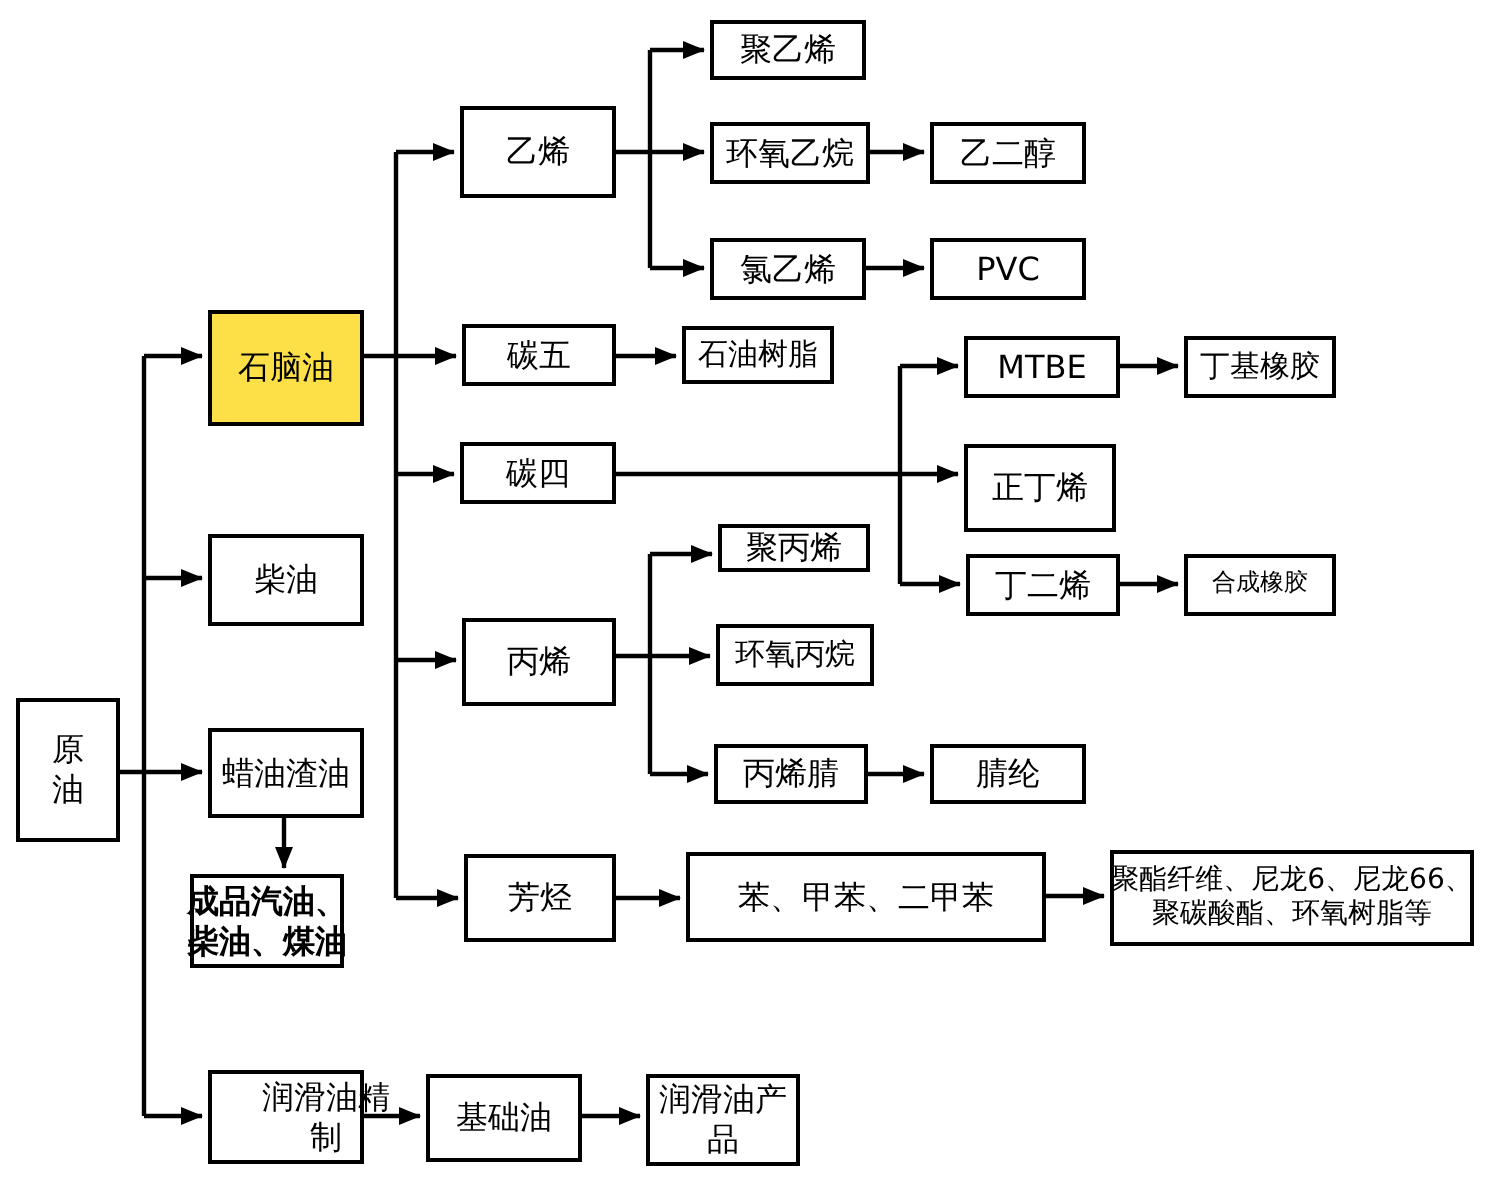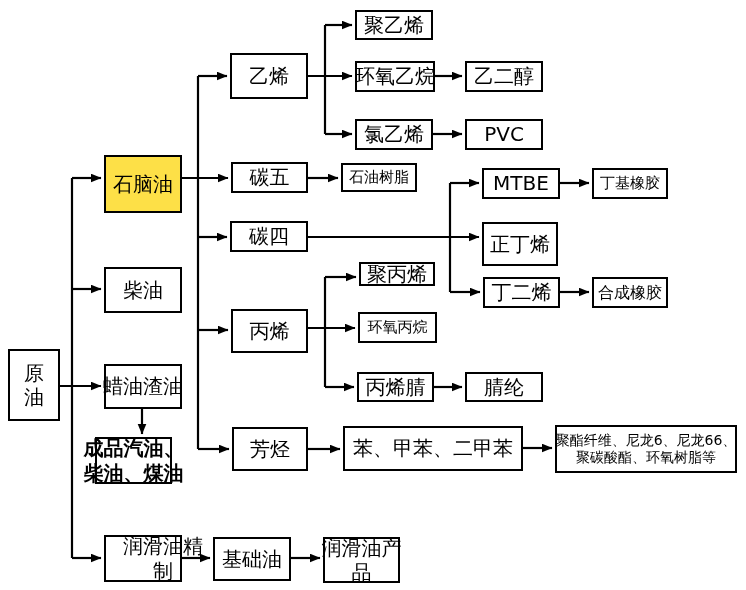--- a/index.html
+++ b/index.html
@@ -5,21 +5,21 @@
   html,body{margin:0;padding:0;background:#fff;}
   .stage{
     position:relative;width:746px;height:590px;background:#fff;
     font-family:"DejaVu Sans",sans-serif;overflow:hidden;color:#000;
   }
   svg.connectors{position:absolute;left:0;top:0;width:746px;height:590px;}
   .edge{fill:none;stroke:#000;stroke-width:2.2px;}
   .node{
     position:absolute;box-sizing:border-box;border:2.6px solid #000;background:#fff;
     display:flex;flex-direction:column;align-items:center;justify-content:center;
-    font-size:20px;line-height:1.22;text-align:center;
+    font-size:16px;line-height:1.22;text-align:center;
   }
   .node .line{white-space:nowrap;}
 </style>
 </head>
 <body>
 
 <div class="stage" style="background: rgb(255, 255, 255);">
   <svg class="connectors" viewBox="0 0 746 590" xmlns="http://www.w3.org/2000/svg">
     <defs>
       <marker id="arrow" markerUnits="userSpaceOnUse" markerWidth="12" markerHeight="10" refX="10.5" refY="4.5" orient="auto">
@@ -123,21 +123,21 @@
       </div>
       <div class="node" style="left: 592px; top: 168px; width: 76px; height: 31px; border-color: rgb(0, 0, 0); background: rgb(255, 255, 255); color: rgb(0, 0, 0); font-size: 15px;">
         <div class="line">丁基橡胶</div>
       </div>
       <div class="node" style="left: 482px; top: 222px; width: 76px; height: 44px; border-color: rgb(0, 0, 0); background: rgb(255, 255, 255); color: rgb(0, 0, 0); text-align: center;">
         <div class="line">正丁烯</div>
       </div>
       <div class="node" style="left: 483px; top: 277px; width: 77px; height: 31px; border-color: rgb(0, 0, 0); background: rgb(255, 255, 255); color: rgb(0, 0, 0);">
         <div class="line">丁二烯</div>
       </div>
-      <div class="node" style="left: 592px; top: 277px; width: 76px; height: 31px; border-color: rgb(0, 0, 0); background: rgb(255, 255, 255); color: rgb(0, 0, 0); font-size: 16px;">
+      <div class="node" style="left: 592px; top: 277px; width: 76px; height: 31px; border-color: rgb(0, 0, 0); background: rgb(255, 255, 255); color: rgb(0, 0, 0); font-size: 12px; font-family: Liberation Mono, monospace;">
         <div class="line">合成橡胶</div>
       </div>
       <div class="node" style="left: 359px; top: 262px; width: 76px; height: 24px; border-color: rgb(0, 0, 0); background: rgb(255, 255, 255); color: rgb(0, 0, 0);">
         <div class="line">聚丙烯</div>
       </div>
       <div class="node" style="left: 358px; top: 312px; width: 79px; height: 31px; border-color: rgb(0, 0, 0); background: rgb(255, 255, 255); color: rgb(0, 0, 0); font-size: 15px;">
         <div class="line">环氧丙烷</div>
       </div>
       <div class="node" style="left: 357px; top: 372px; width: 77px; height: 30px; border-color: rgb(0, 0, 0); background: rgb(255, 255, 255); color: rgb(0, 0, 0);">
         <div class="line">丙烯腈</div>

